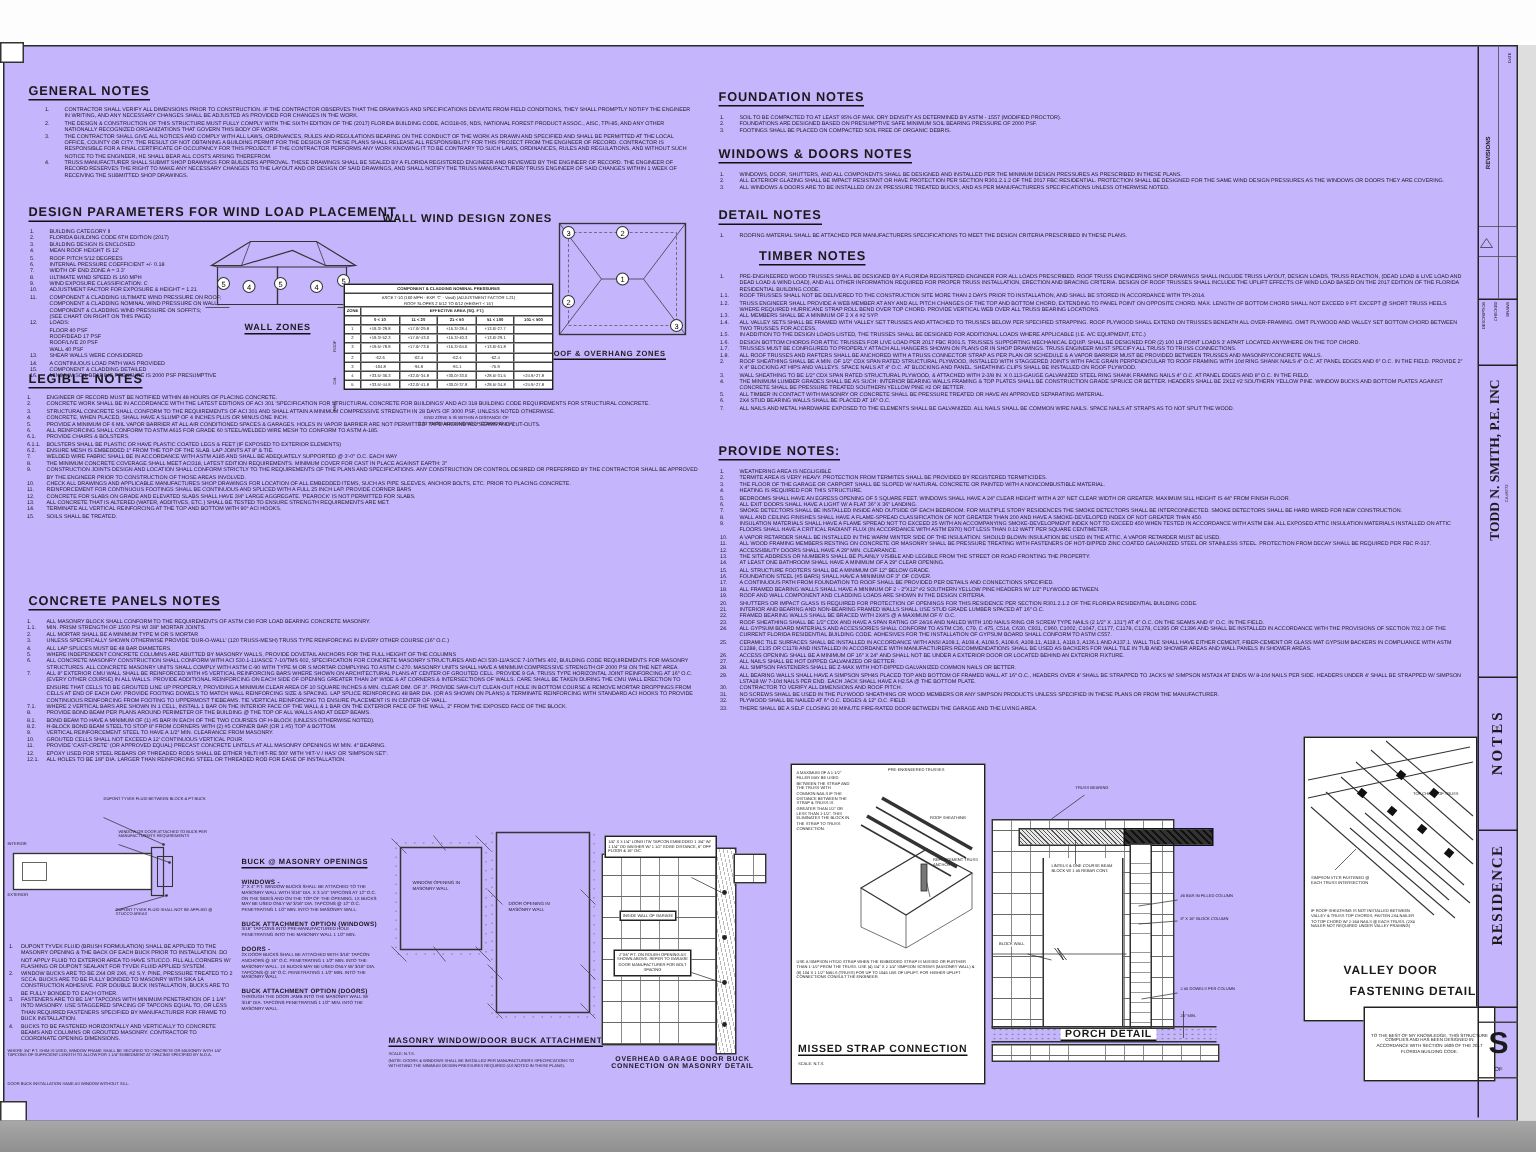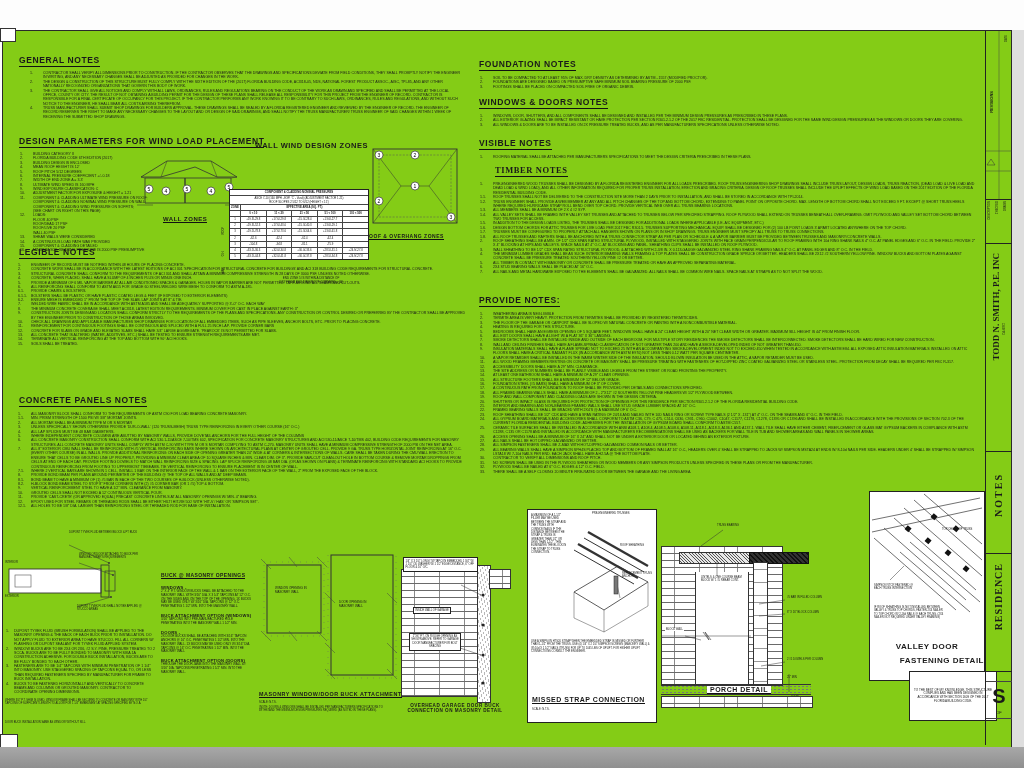--- a/index.html
+++ b/index.html
@@ -1,19 +1,19 @@
 <!DOCTYPE html>
 <html><head>
 <meta charset="utf-8">
 <style>
   html,body{margin:0;padding:0;background:#ffffff;}
   #stage{position:relative;width:1024px;height:768px;background:#fdfdfd;overflow:hidden;
          font-family:"Liberation Sans",sans-serif;color:#1a1a1a;}
   .abs{position:absolute;}
-  .sheet{position:absolute;left:2px;top:30px;width:1008px;height:716px;background:#84cc16;
+  .sheet{position:absolute;left:2px;top:30px;width:1008px;height:716px;background:#c4b5fd;
          border:1.3px solid #2a2a2a;}
   .h1{font-weight:bold;font-size:8.5px;letter-spacing:.6px;border-bottom:.9px solid #111;
       padding-bottom:1px;white-space:nowrap;}
   .h2{font-weight:bold;font-size:5px;letter-spacing:.4px;border-bottom:.7px solid #111;
       display:inline-block;white-space:nowrap;}
   .h3{font-weight:bold;font-size:4.2px;letter-spacing:.2px;white-space:nowrap;}
   .notes .nl{display:flex;font-size:3.6px;line-height:1.22;}
   .notes .nn{flex:none;width:13px;padding-left:1px;}
   .notes .nt{flex:1;}
   .tiny{font-size:3px;line-height:1.25;}
@@ -486,30 +486,30 @@
         <div class="nl">
           <span class="nn">2.</span>
           <span class="nt">ALL EXTERIOR GLAZING SHALL BE IMPACT RESISTANT OR HAVE PROTECTION PER SECTION R301.2.1.2 OF THE 2017 FBC RESIDENTIAL. PROTECTION SHALL BE DESIGNED FOR THE SAME WIND DESIGN PRESSURES AS THE WINDOWS OR DOORS THEY ARE COVERING.</span>
         </div>
         <div class="nl">
           <span class="nn">3.</span>
           <span class="nt">ALL WINDOWS &amp; DOORS ARE TO BE INSTALLED ON 2X PRESSURE TREATED BUCKS, AND AS PER MANUFACTURERS SPECIFICATIONS UNLESS OTHERWISE NOTED.</span>
         </div>
       </div>
 
-  <div class="abs h1" style="left:476px;top:107px;">VISIBLE NOTES</div>
+  <div class="abs h1" style="left:476px;top:107px;">DETAIL NOTES</div>
   <div class="abs notes" style="left:476px;top:124px;width:496px;">
 
   <div class="nl">
           <span class="nn">1.</span>
           <span class="nt">ROOFING MATERIAL SHALL BE ATTACHED PER MANUFACTURERS SPECIFICATIONS TO MEET THE DESIGN CRITERIA PRESCRIBED IN THESE PLANS.</span>
         </div>
       </div>
 
-  <div class="abs h1" style="left:492px;top:134px;font-family:Liberation Serif, serif;">TIMBER NOTES</div>
+  <div class="abs h1" style="left:503px;top:134px;">TIMBER NOTES</div>
   <div class="abs notes" style="left:476px;top:151px;width:496px;">
 
   <div class="nl">
           <span class="nn">1.</span>
           <span class="nt">PRE-ENGINEERED WOOD TRUSSES SHALL BE DESIGNED BY A FLORIDA REGISTERED ENGINEER FOR ALL LOADS PRESCRIBED. ROOF TRUSS ENGINEERING SHOP DRAWINGS SHALL INCLUDE TRUSS LAYOUT, DESIGN LOADS, TRUSS REACTION, (DEAD LOAD &amp; LIVE LOAD AND DEAD LOAD &amp; WIND LOAD), AND ALL OTHER INFORMATION REQUIRED FOR PROPER TRUSS INSTALLATION, ERECTION AND BRACING CRITERIA. DESIGN OF ROOF TRUSSES SHALL INCLUDE THE UPLIFT EFFECTS OF WIND LOAD BASED ON THE 2017 EDITION OF THE FLORIDA RESIDENTIAL BUILDING CODE.</span>
         </div>
         <div class="nl">
           <span class="nn">1.1.</span>
           <span class="nt">ROOF TRUSSES SHALL NOT BE DELIVERED TO THE CONSTRUCTION SITE MORE THAN 2 DAYS PRIOR TO INSTALLATION, AND SHALL BE STORED IN ACCORDANCE WITH TPI-2014.</span>
         </div>

